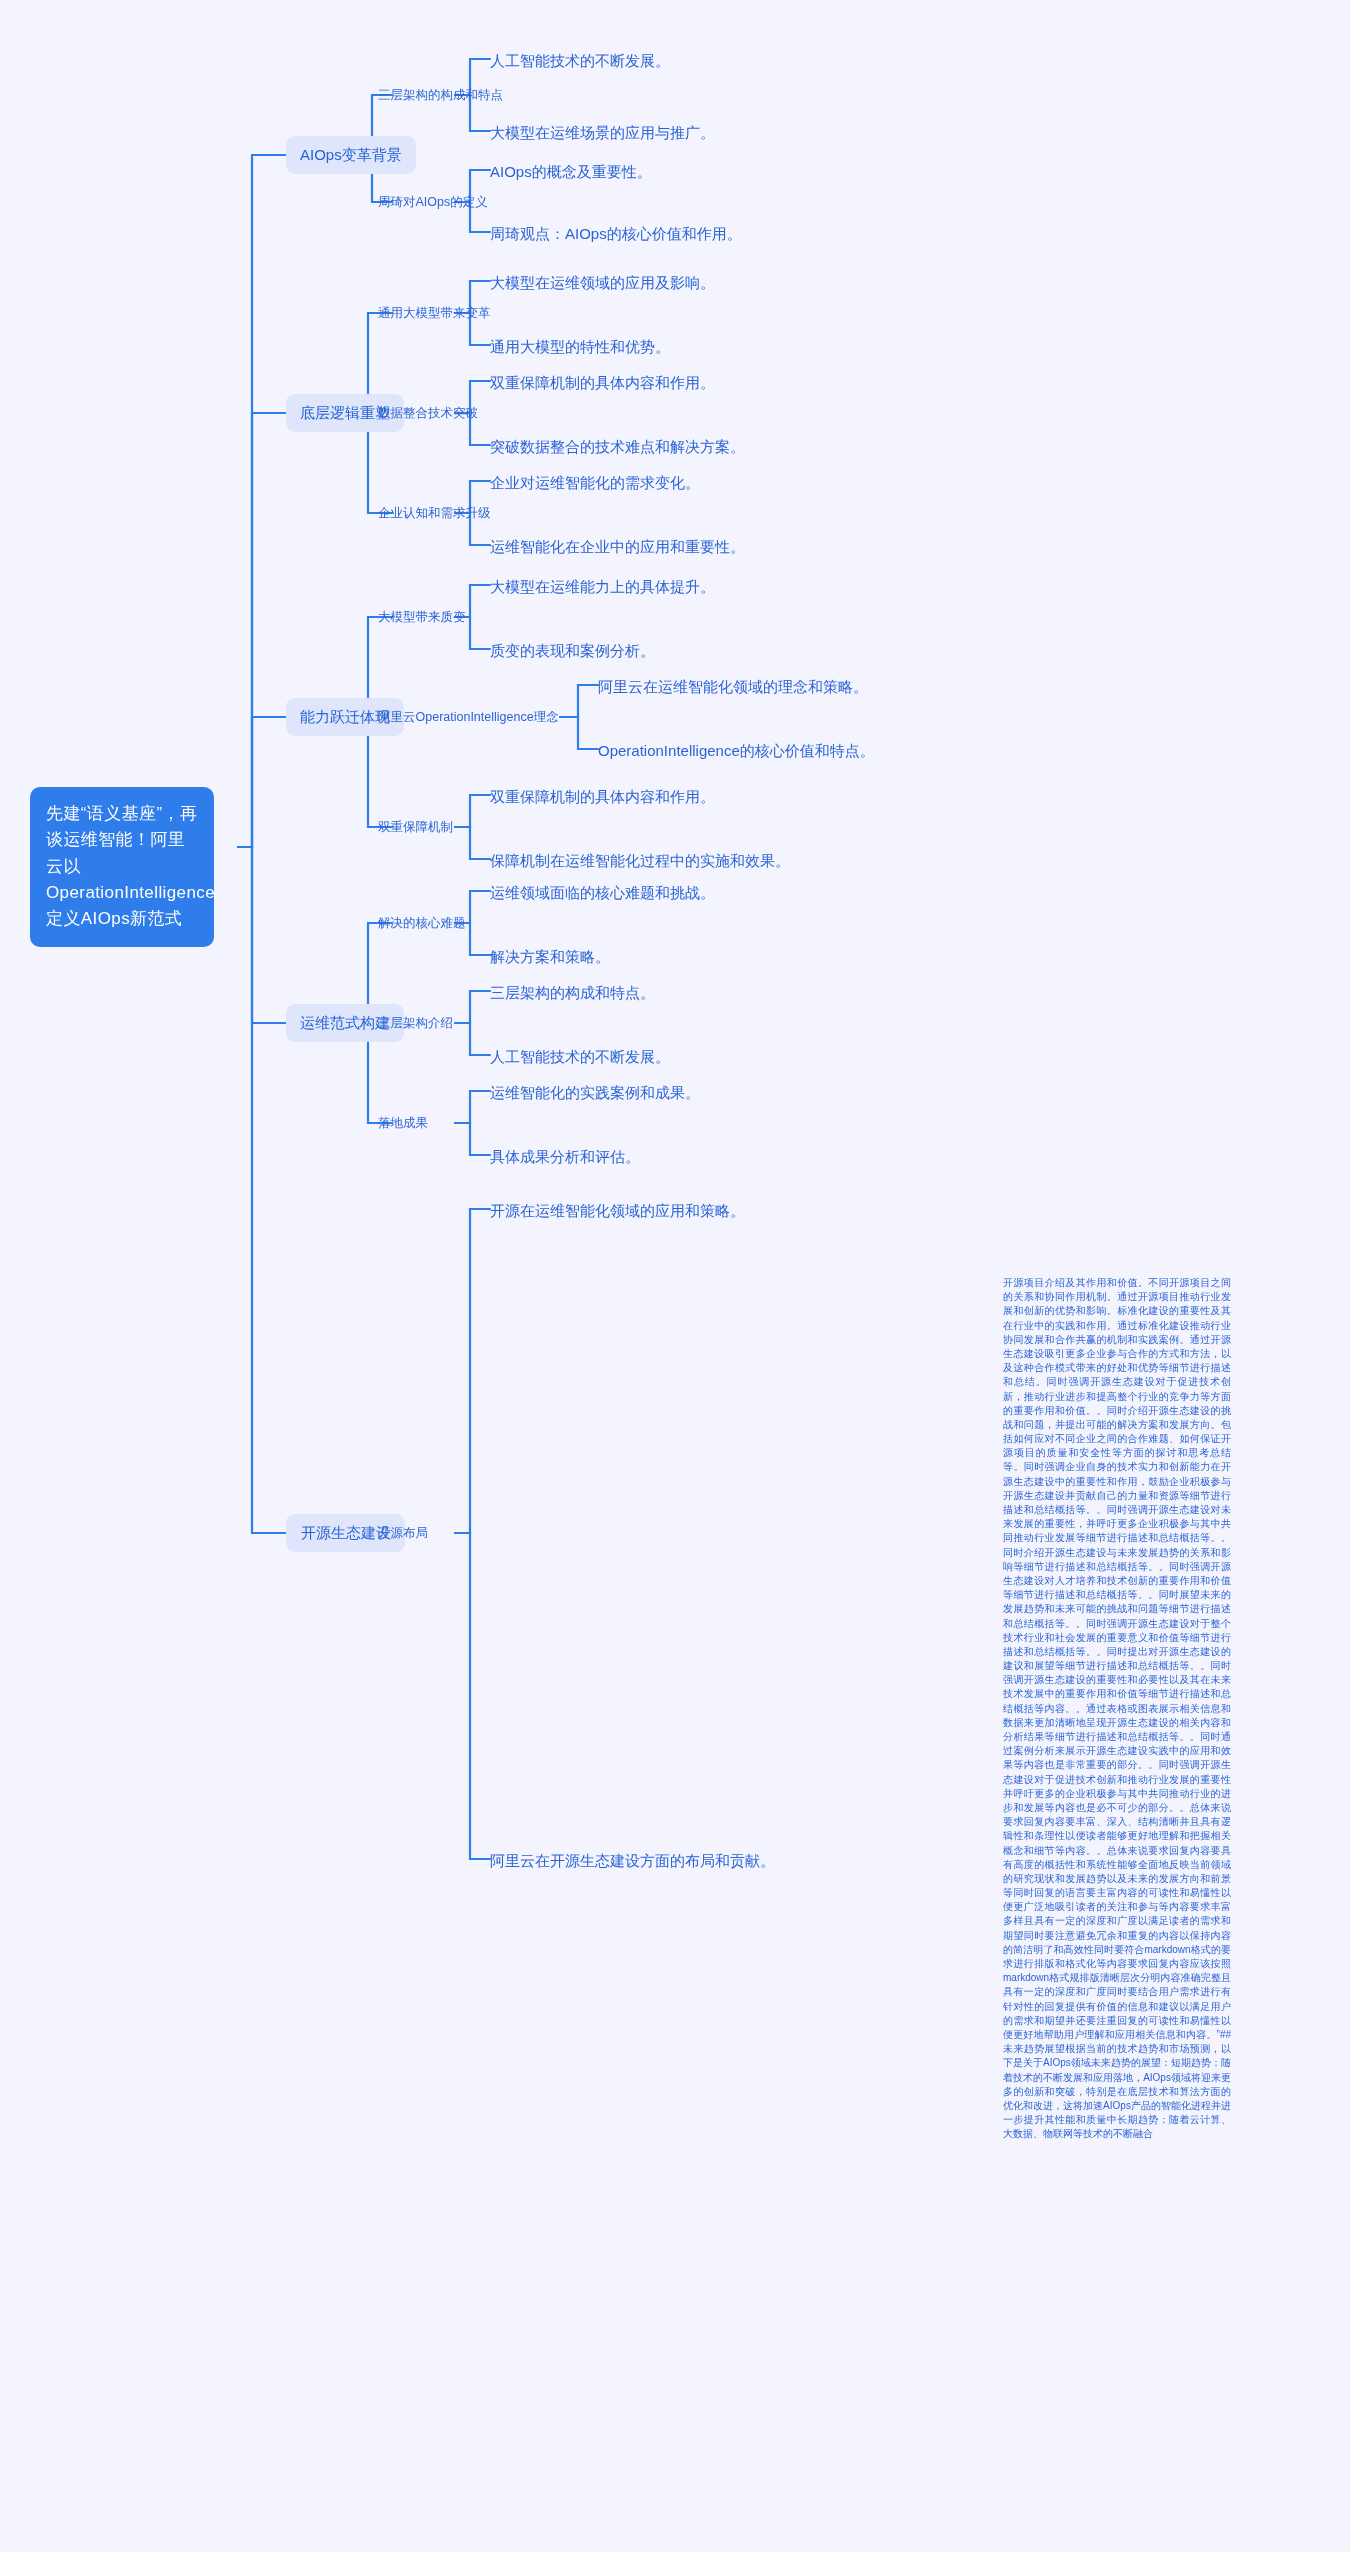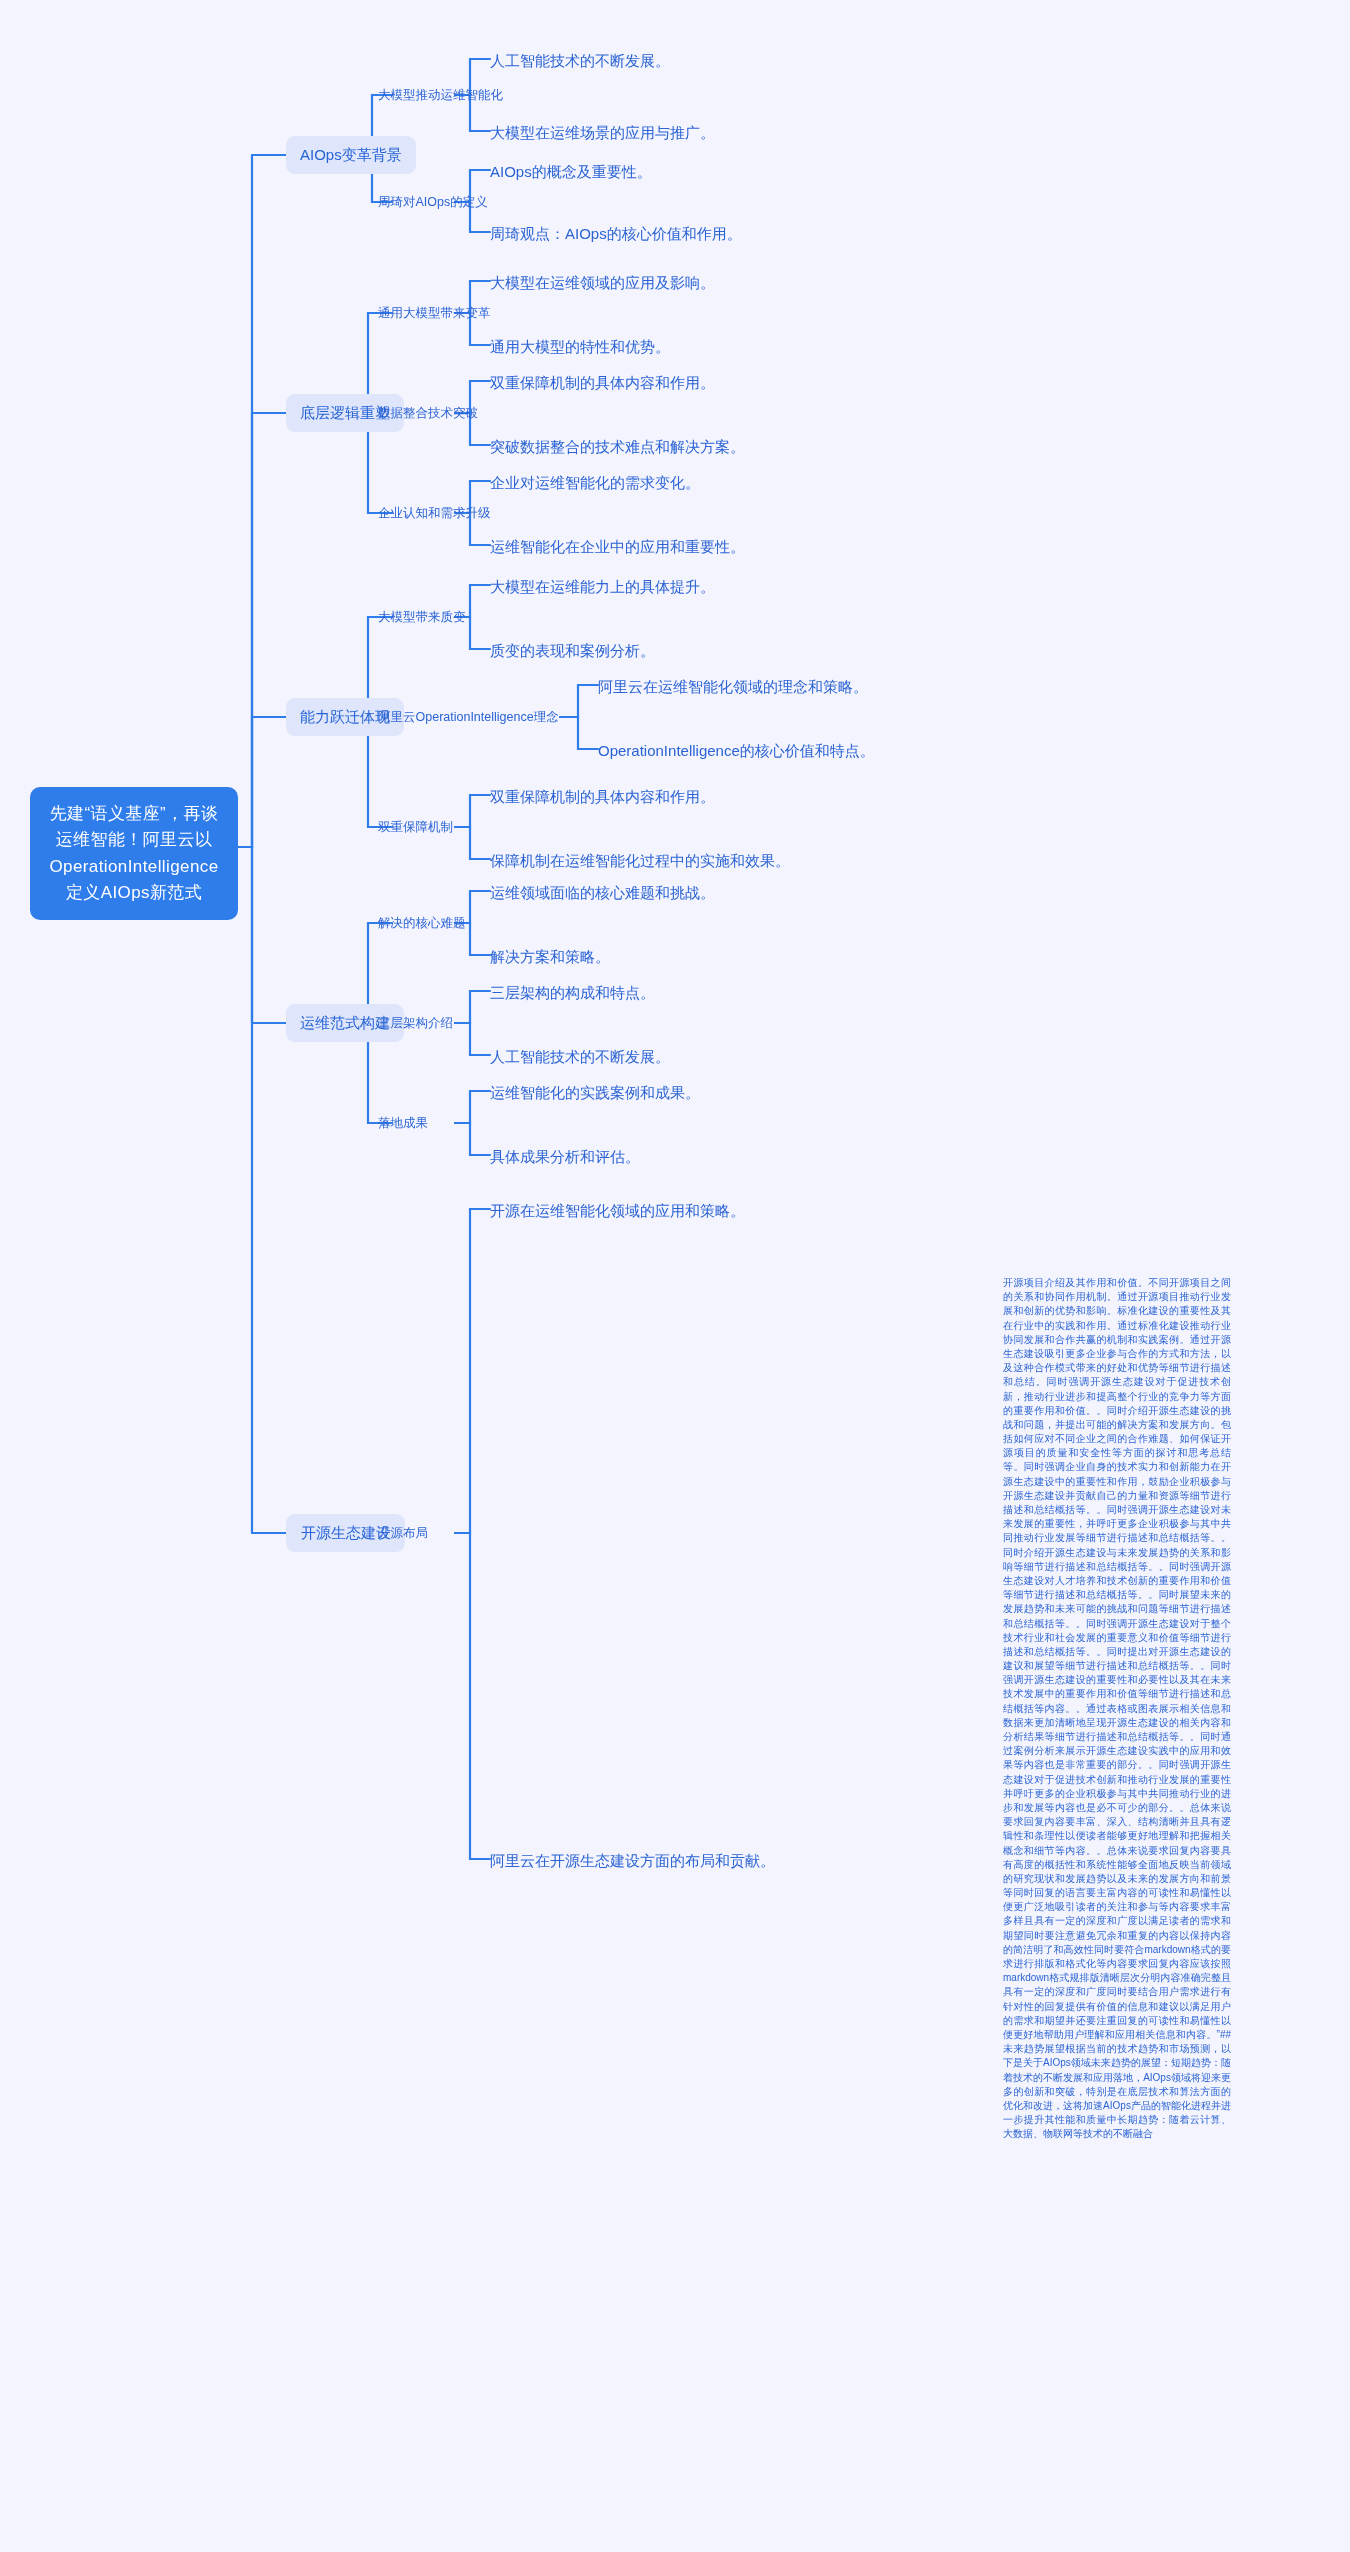--- a/index.html
+++ b/index.html
@@ -16,25 +16,24 @@
   svg#links{position:absolute;left:0;top:0;width:1350px;height:2552px;pointer-events:none;}
 
   
   .node{position:absolute;box-sizing:border-box;}
 
   .root{
     background:#2f7ceb;
     color:#ffffff;
     border-radius:10px;
     padding:14px 16px;
-    text-align:center;
     font-size:17px;
     line-height:1.55;
     letter-spacing:.4px;
-    width:208px;
+    width:184px;
     left:30px;
     top:787px;
   }
 
   .branch{
     background:#dfe6fb;
     color:#2563d6;
     border-radius:9px;
     padding:9px 14px;
     font-size:15px;
@@ -133,21 +132,21 @@
   </svg>
 
   <div class="node root">
     <span>先建“语义基座”，再谈运维智能！阿里云以OperationIntelligence定义AIOps新范式</span>
   </div>
 
   <div class="node branch" style="left:286px;top:136px;">
     <span>AIOps变革背景</span>
   </div>
   <div class="node sub" style="left:378px;top:87px;">
-    <span>大模型推动运维智能化</span>
+    <span>三层架构的构成和特点</span>
   </div>
   <div class="node sub" style="left:378px;top:194px;">
     <span>周琦对AIOps的定义</span>
   </div>
   <div class="node leaf" style="left:490px;top:51px;">
     <span>人工智能技术的不断发展。</span>
   </div>
   <div class="node leaf" style="left:490px;top:123px;">
     <span>大模型在运维场景的应用与推广。</span>
   </div>

